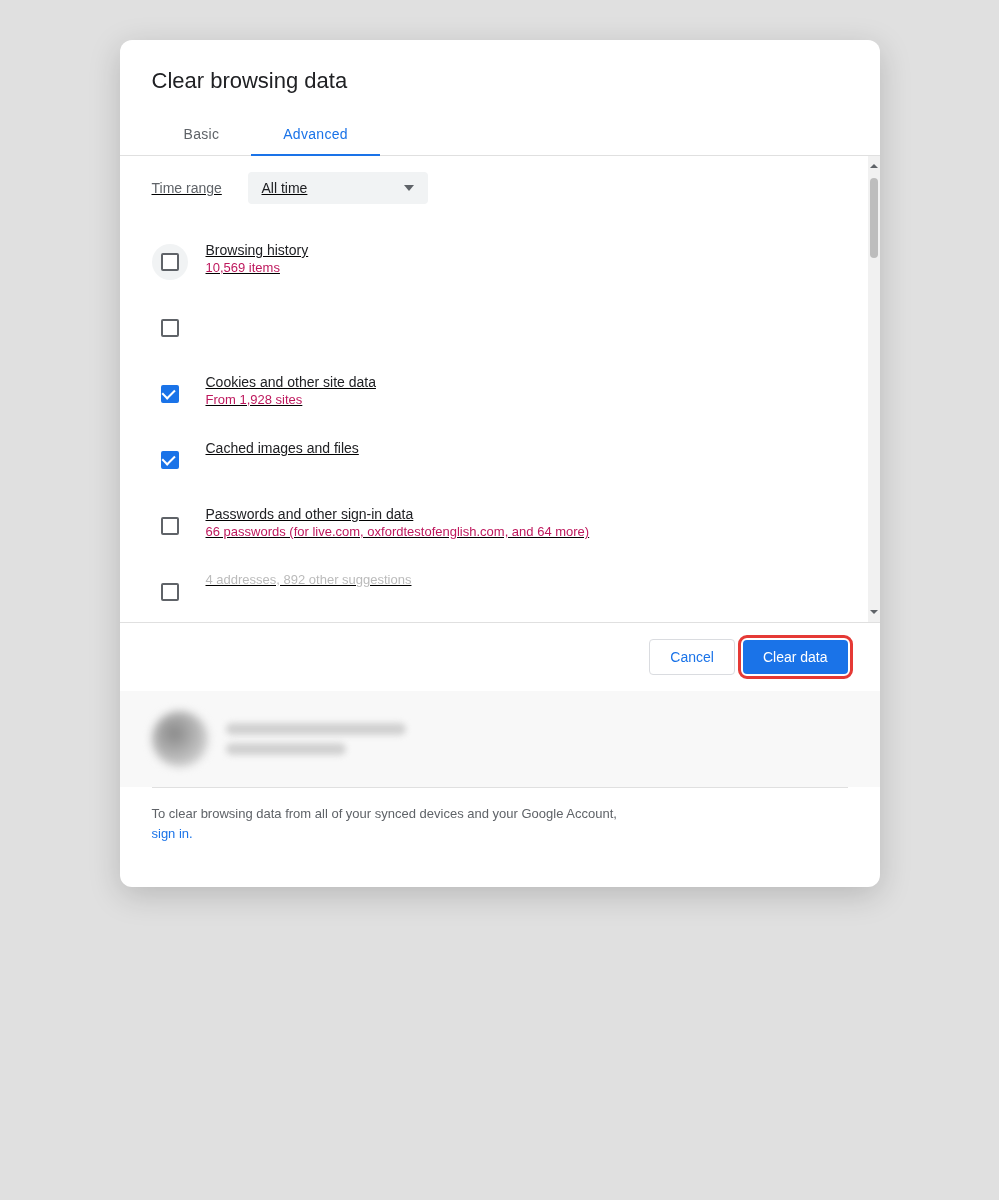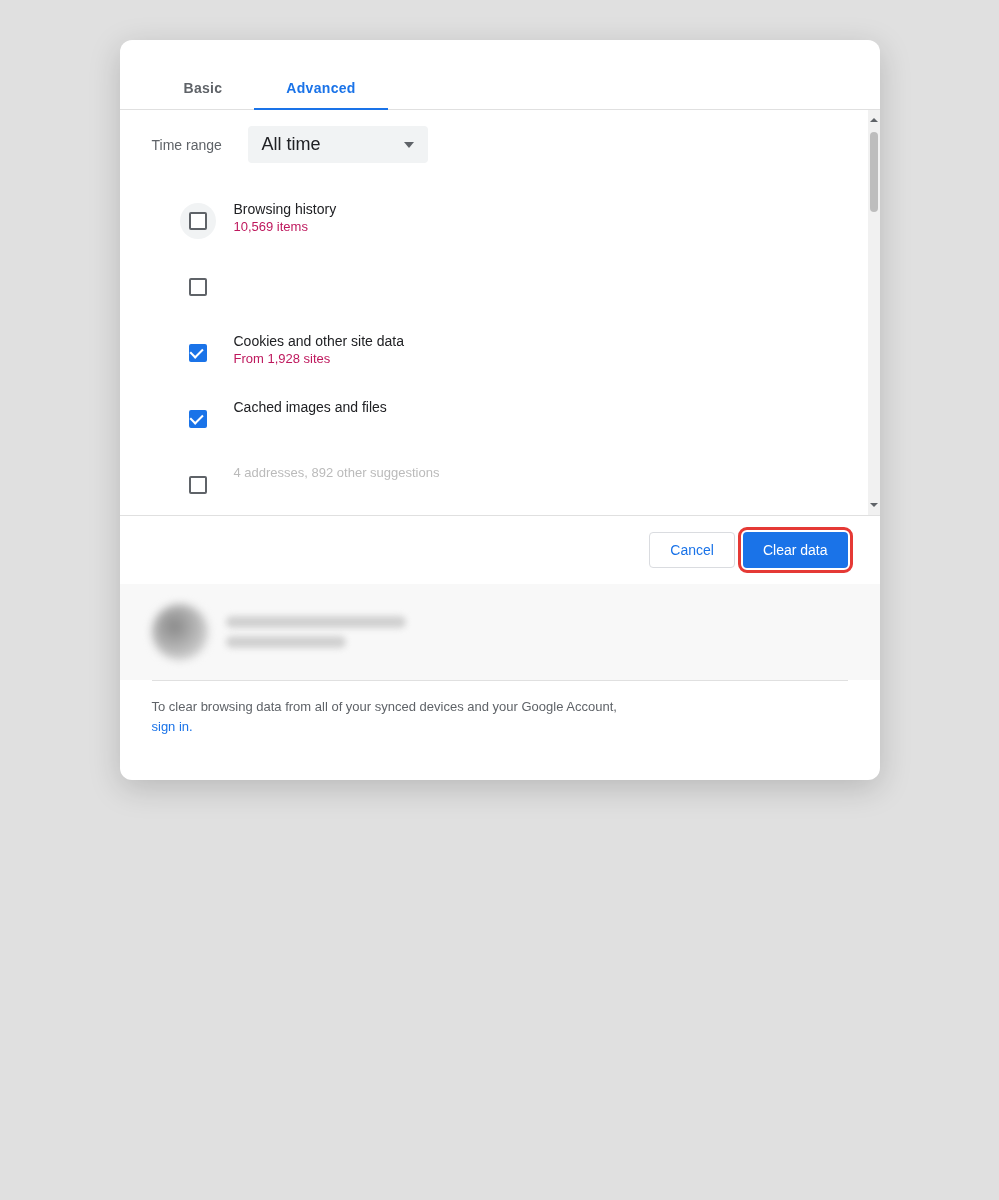--- a/index.html
+++ b/index.html
@@ -34,30 +34,31 @@
       margin: 0 -32px;
       padding: 0 32px;
     }
     .tab {
       padding: 12px 32px;
       font-size: 14px;
       cursor: pointer;
       color: #5f6368;
       border-bottom: 2px solid transparent;
       margin-bottom: -1px;
-      font-weight: 700;
+      font-weight: 400;
       letter-spacing: 0.3px;
     }
     .tab.active {
       color: #1a73e8;
       border-bottom: 2px solid #1a73e8;
     }
     .dialog-body {
       display: flex;
       gap: 0;
+      text-decoration: underline;
     }
     .content-area {
       flex: 1;
       overflow: hidden;
     }
     .scrollbar-track {
       width: 12px;
       background: #f1f1f1;
       display: flex;
       flex-direction: column;
@@ -95,32 +96,31 @@
       margin-right: 16px;
       min-width: 80px;
     }
     .time-range-select {
       display: flex;
       align-items: center;
       background: #f1f3f4;
       border: none;
       border-radius: 4px;
       padding: 8px 14px;
-      font-size: 18px;
+      font-size: 14px;
       color: #202124;
       cursor: pointer;
       gap: 8px;
       min-width: 180px;
     }
     .time-range-select span {
       flex: 1;
     }
     .items-list {
       padding: 8px 32px;
-      margin-left: 28px;
     }
     .list-item {
       display: flex;
       align-items: flex-start;
       padding: 14px 0;
       border-bottom: none;
       gap: 18px;
     }
     .checkbox-wrap {
       width: 36px;
@@ -171,20 +171,21 @@
       margin-bottom: 2px;
     }
     .item-subtitle {
       font-size: 13px;
       color: #be185d;
     }
     .dialog-footer {
       padding: 16px 32px;
       display: flex;
       justify-content: flex-end;
+      align-items: center;
       gap: 8px;
       border-top: 1px solid #e0e0e0;
     }
     .btn-cancel {
       background: #fff;
       border: 1px solid #dadce0;
       border-radius: 4px;
       padding: 9px 20px;
       font-size: 14px;
       color: #1a73e8;
@@ -245,20 +246,21 @@
       background: #e0e0e0;
       margin: 0 32px;
     }
   </style>
 </head>
 <body>
 
 <div class="dialog">
 
   <div class="dialog-header">
+    <h2 class="dialog-title">Clear browsing data</h2>
     <div class="tabs">
       <div class="tab">Basic</div>
       <div class="tab active">Advanced</div>
     </div>
   </div>
 
   <div class="dialog-body">
     <div class="content-area">
 
       <div class="time-range-row">
@@ -303,20 +305,29 @@
 
         <div class="list-item">
           <div class="checkbox-wrap">
             <div class="checkbox checked"></div>
           </div>
           <div class="item-text">
             <div class="item-title">Cached images and files</div>
           </div>
         </div>
 
+        <div class="list-item">
+          <div class="checkbox-wrap">
+            <div class="checkbox"></div>
+          </div>
+          <div class="item-text">
+            <div class="item-title">Passwords and other sign-in data</div>
+            <div class="item-subtitle">66 passwords (for live.com, oxfordtestofenglish.com, and 64 more)</div>
+          </div>
+        </div>
 
         <div class="list-item" style="overflow:hidden; max-height:56px;">
           <div class="checkbox-wrap">
             <div class="checkbox"></div>
           </div>
           <div class="item-text">
             <div class="item-subtitle" style="color:#bbb;">4 addresses, 892 other suggestions</div>
           </div>
         </div>
       </div>

